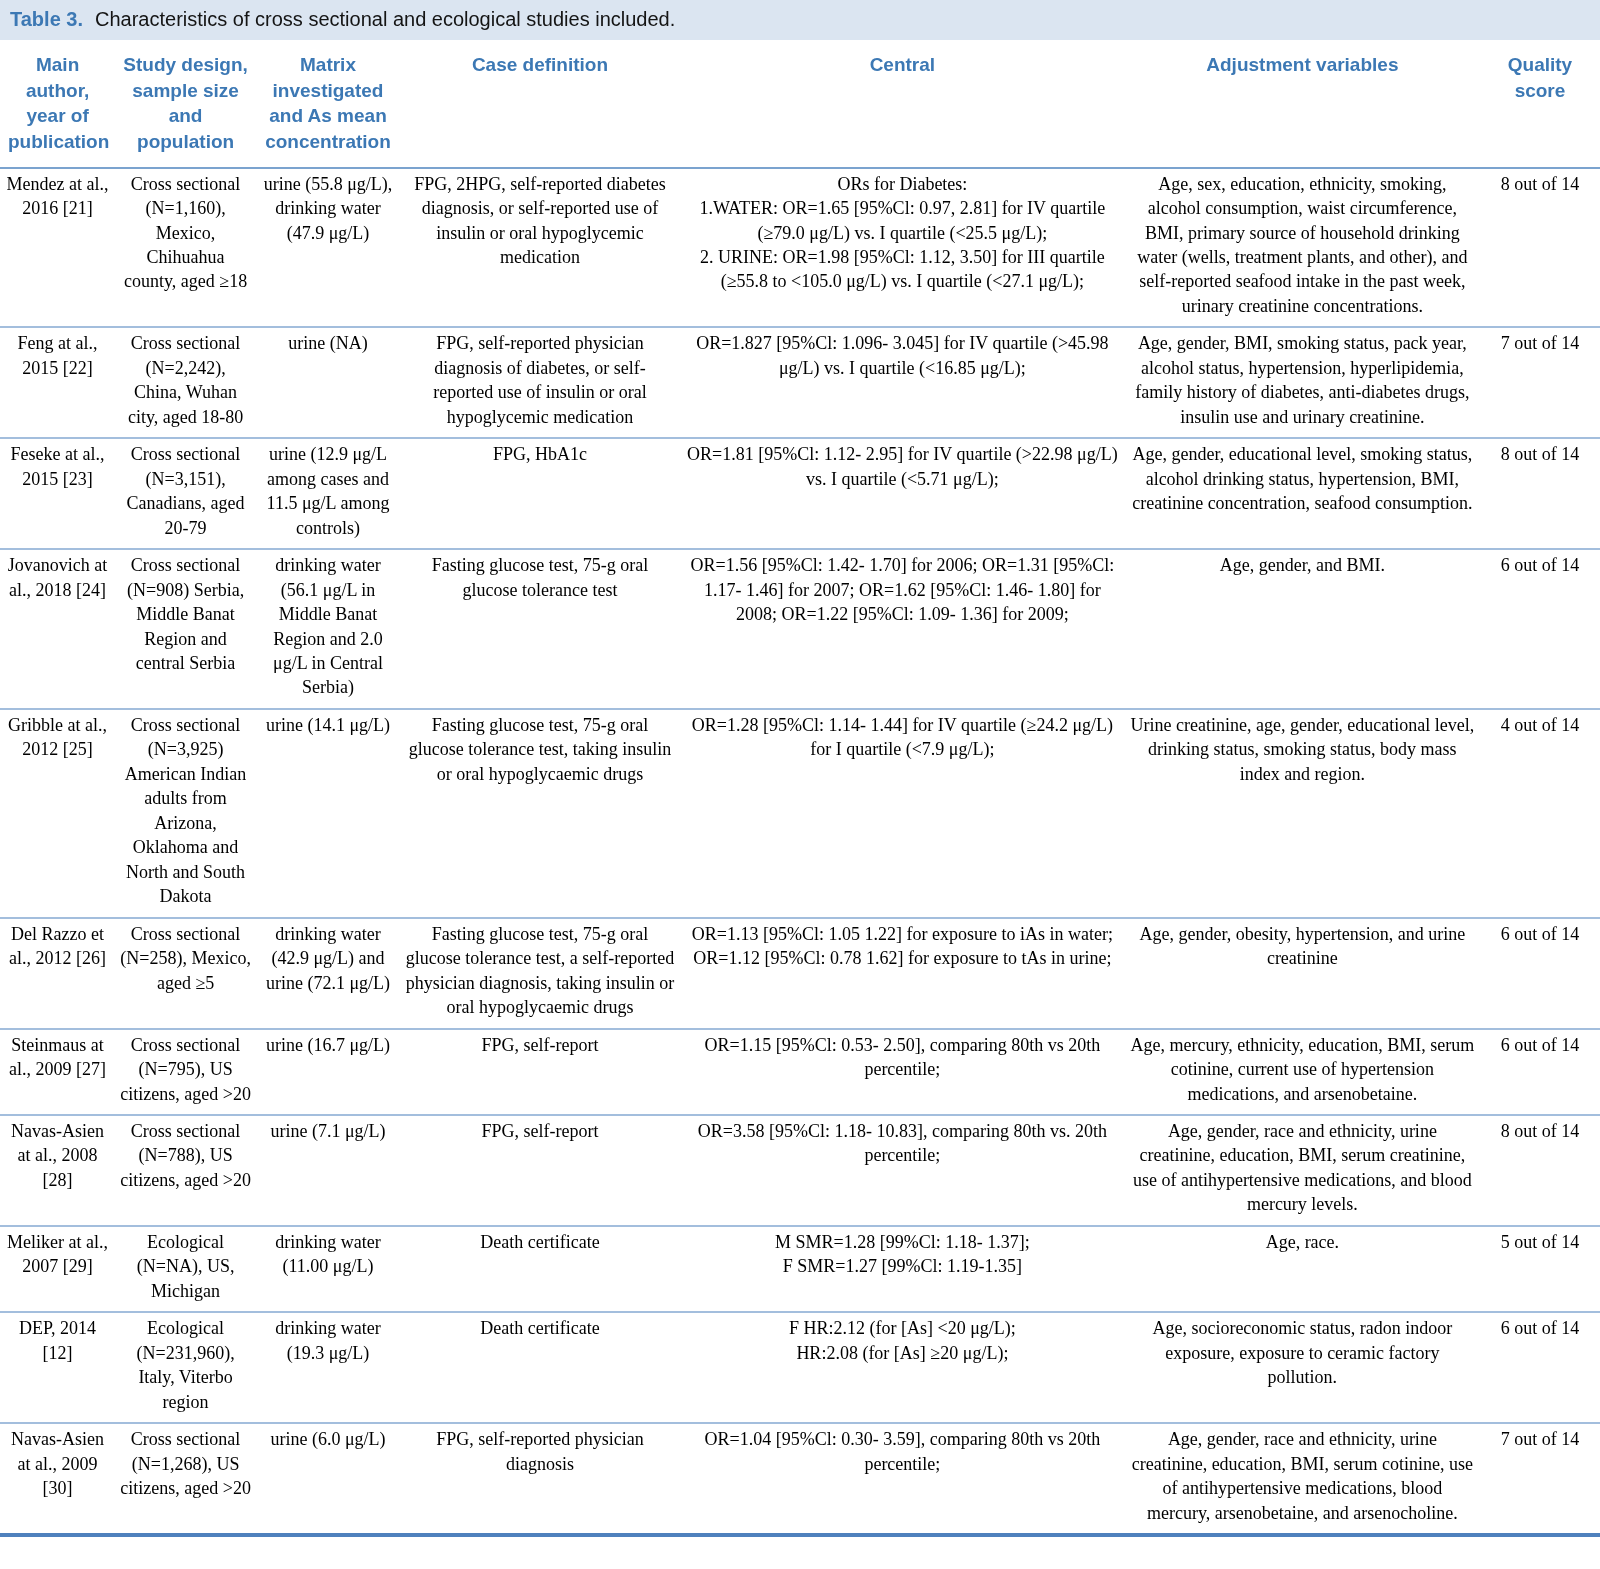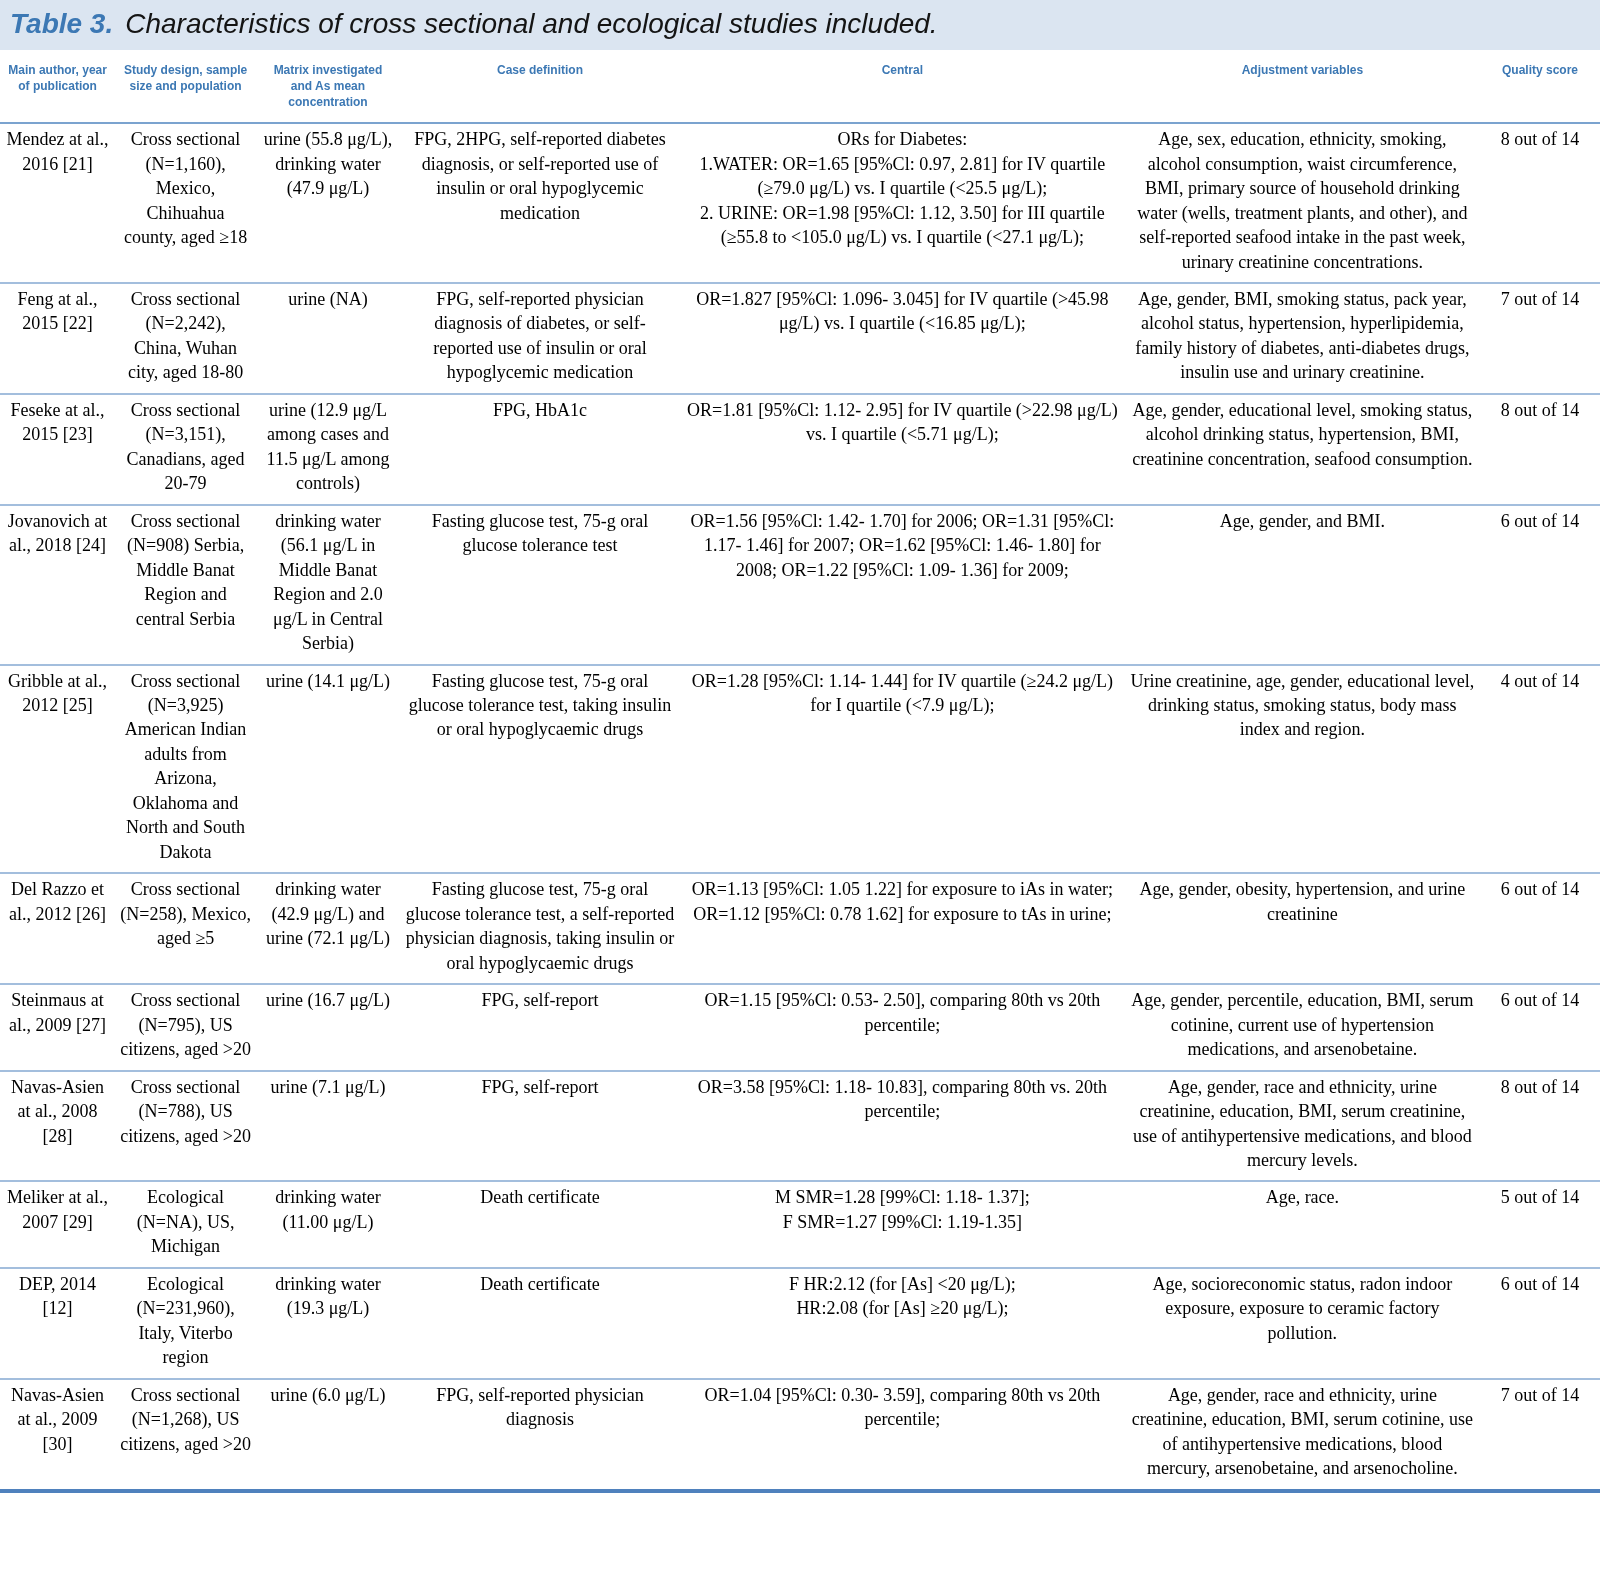--- a/index.html
+++ b/index.html
@@ -9,42 +9,41 @@
   }
   body {
     width: 1600px;
     font-family: "Liberation Serif", serif;
     color: #000000;
   }
   .caption-bar {
     background: #dbe5f1;
     padding: 7px 12px 9px 10px;
     font-family: "Liberation Sans", sans-serif;
-    font-size: 28px;
+    font-size: 20px;
     line-height: 1.2;
-    font-style: italic;
   }
   .caption-label {
     color: #3c78b4;
     font-weight: bold;
     margin-right: 12px;
   }
   .caption-text {
     color: #141414;
   }
   .gap { height: 8px; }
   table.studies {
     width: 100%;
     border-collapse: collapse;
     table-layout: fixed;
     border-bottom: 4px solid #4f81bd;
   }
   table.studies thead th {
     font-family: "Liberation Sans", sans-serif;
-    font-size: 12px;
+    font-size: 19px;
     font-weight: bold;
     color: #3c78b4;
     text-align: center;
     vertical-align: top;
     padding: 4px 8px 12px 8px;
     line-height: 1.35;
     border-bottom: 2px solid #7ba3cf;
   }
   table.studies tbody td {
     font-size: 18px;
@@ -147,21 +146,21 @@
 OR=1.12 [95%Cl: 0.78 1.62] for exposure to tAs in urine;</td>
         <td>Age, gender, obesity, hypertension, and urine creatinine</td>
         <td>6 out of 14</td>
       </tr>
       <tr>
         <td>Steinmaus at al., 2009 [27]</td>
         <td>Cross sectional (N=795), US citizens, aged &gt;20</td>
         <td>urine (16.7 μg/L)</td>
         <td>FPG, self-report</td>
         <td>OR=1.15 [95%Cl: 0.53- 2.50], comparing 80th vs 20th percentile;</td>
-        <td>Age, gender, percentile, education, BMI, serum cotinine, current use of hypertension medications, and arsenobetaine.</td>
+        <td>Age, mercury, ethnicity, education, BMI, serum cotinine, current use of hypertension medications, and arsenobetaine.</td>
         <td>6 out of 14</td>
       </tr>
       <tr>
         <td>Navas-Asien at al., 2008 [28]</td>
         <td>Cross sectional (N=788), US citizens, aged &gt;20</td>
         <td>urine (7.1 μg/L)</td>
         <td>FPG, self-report</td>
         <td>OR=3.58 [95%Cl: 1.18- 10.83], comparing 80th vs. 20th percentile;</td>
         <td>Age, gender, race and ethnicity, urine creatinine, education, BMI, serum creatinine, use of antihypertensive medications, and blood mercury levels.</td>
         <td>8 out of 14</td>

